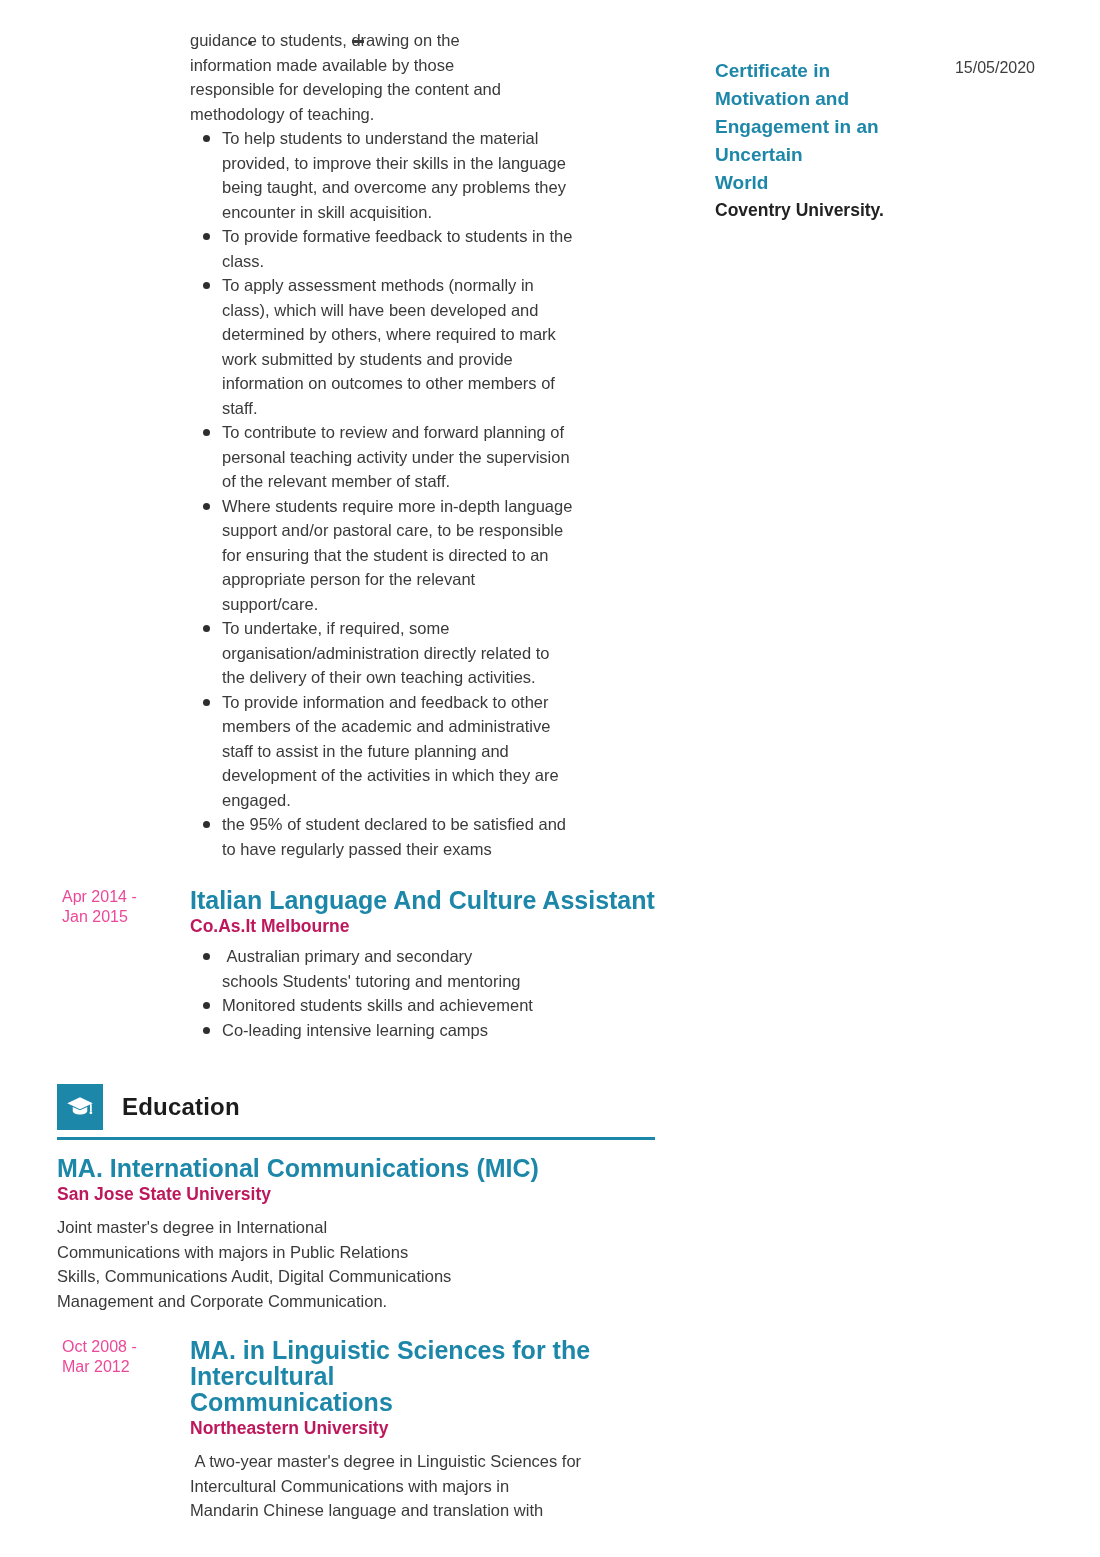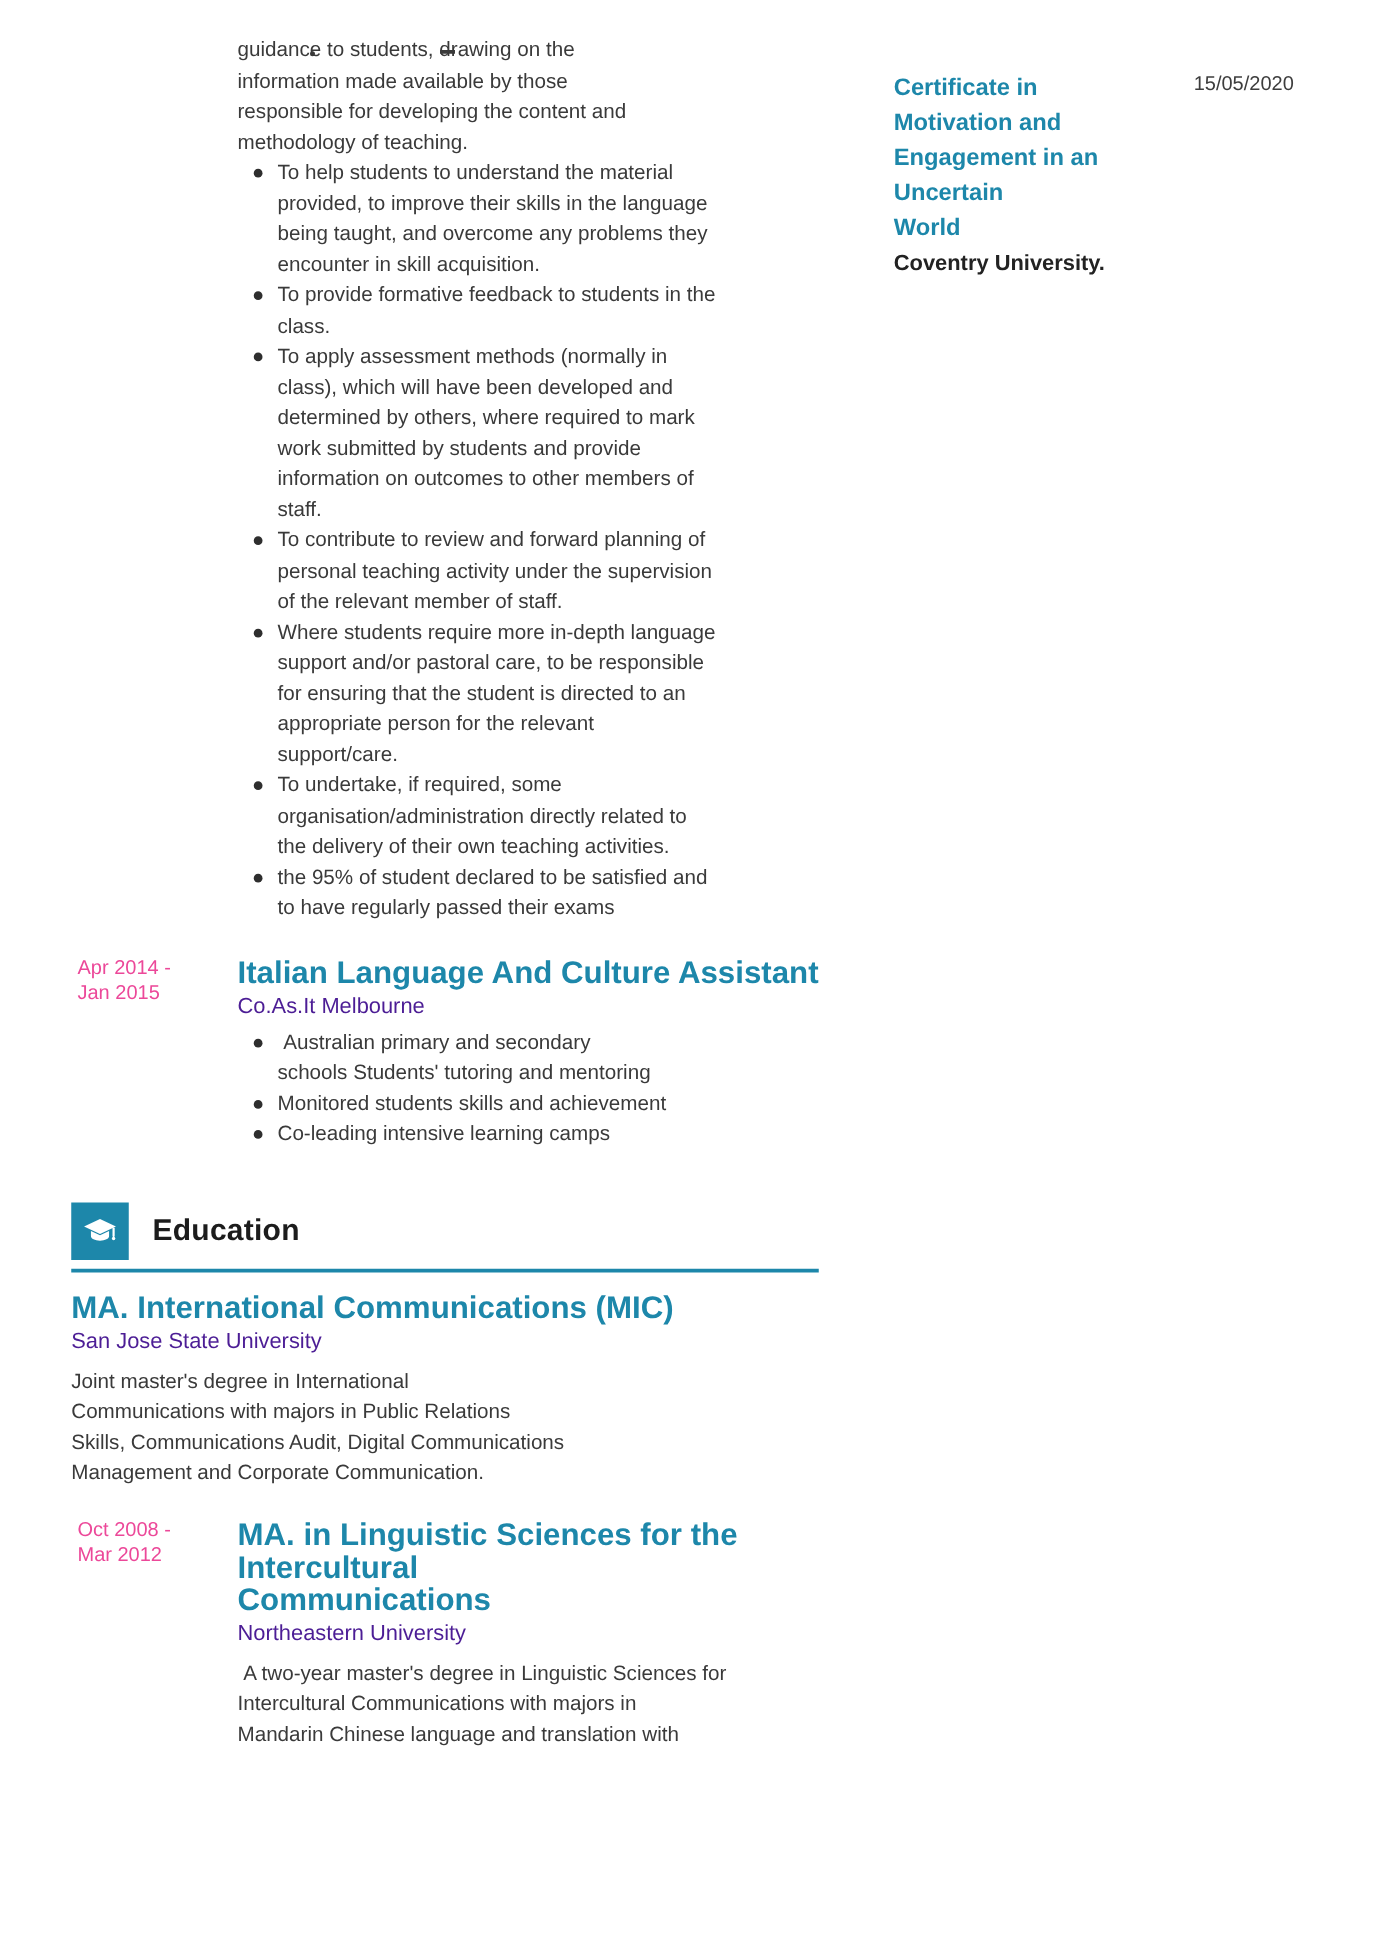--- a/index.html
+++ b/index.html
@@ -41,21 +41,21 @@
   .frag { position: absolute; background: #3a3a3a; }
   .frag-dot { left: 191px; top: 41px; width: 4px; height: 4px; border-radius: 50%; }
   .frag-dash { left: 295px; top: 40px; width: 12px; height: 3px; }
 
   .entry { margin-top: 26px; }
   .entry-title {
     font-size: 25px; line-height: 26px; font-weight: 700;
     white-space: pre-line;
   }
   .entry-sub {
-    font-size: 17.5px; line-height: 26px; font-weight: 400; color: #4c1d95;
+    font-size: 17.5px; line-height: 26px; font-weight: 700; color: #be185d;
   }
   .exp-list { margin-top: 5px; }
 
   
   .section-header { margin-top: 42px; }
   .section-header-row { display: flex; align-items: center; }
   .section-icon {
     width: 46px; height: 46px; flex: 0 0 46px;
     display: flex; align-items: center; justify-content: center;
   }
@@ -117,20 +117,25 @@
 personal teaching activity under the supervision
 of the relevant member of staff.</li>
             <li>Where students require more in-depth language
 support and/or pastoral care, to be responsible
 for ensuring that the student is directed to an
 appropriate person for the relevant
 support/care.</li>
             <li>To undertake, if required, some
 organisation/administration directly related to
 the delivery of their own teaching activities.</li>
+            <li>To provide information and feedback to other
+members of the academic and administrative
+staff to assist in the future planning and
+development of the activities in which they are
+engaged.</li>
             <li>the 95% of student declared to be satisfied and
 to have regularly passed their exams</li>
           </ul>
       </div>
     </div>
 
     <div class="row entry">
       <div class="date-cell">Apr 2014 -
 Jan 2015</div>
       <div class="content-cell">

